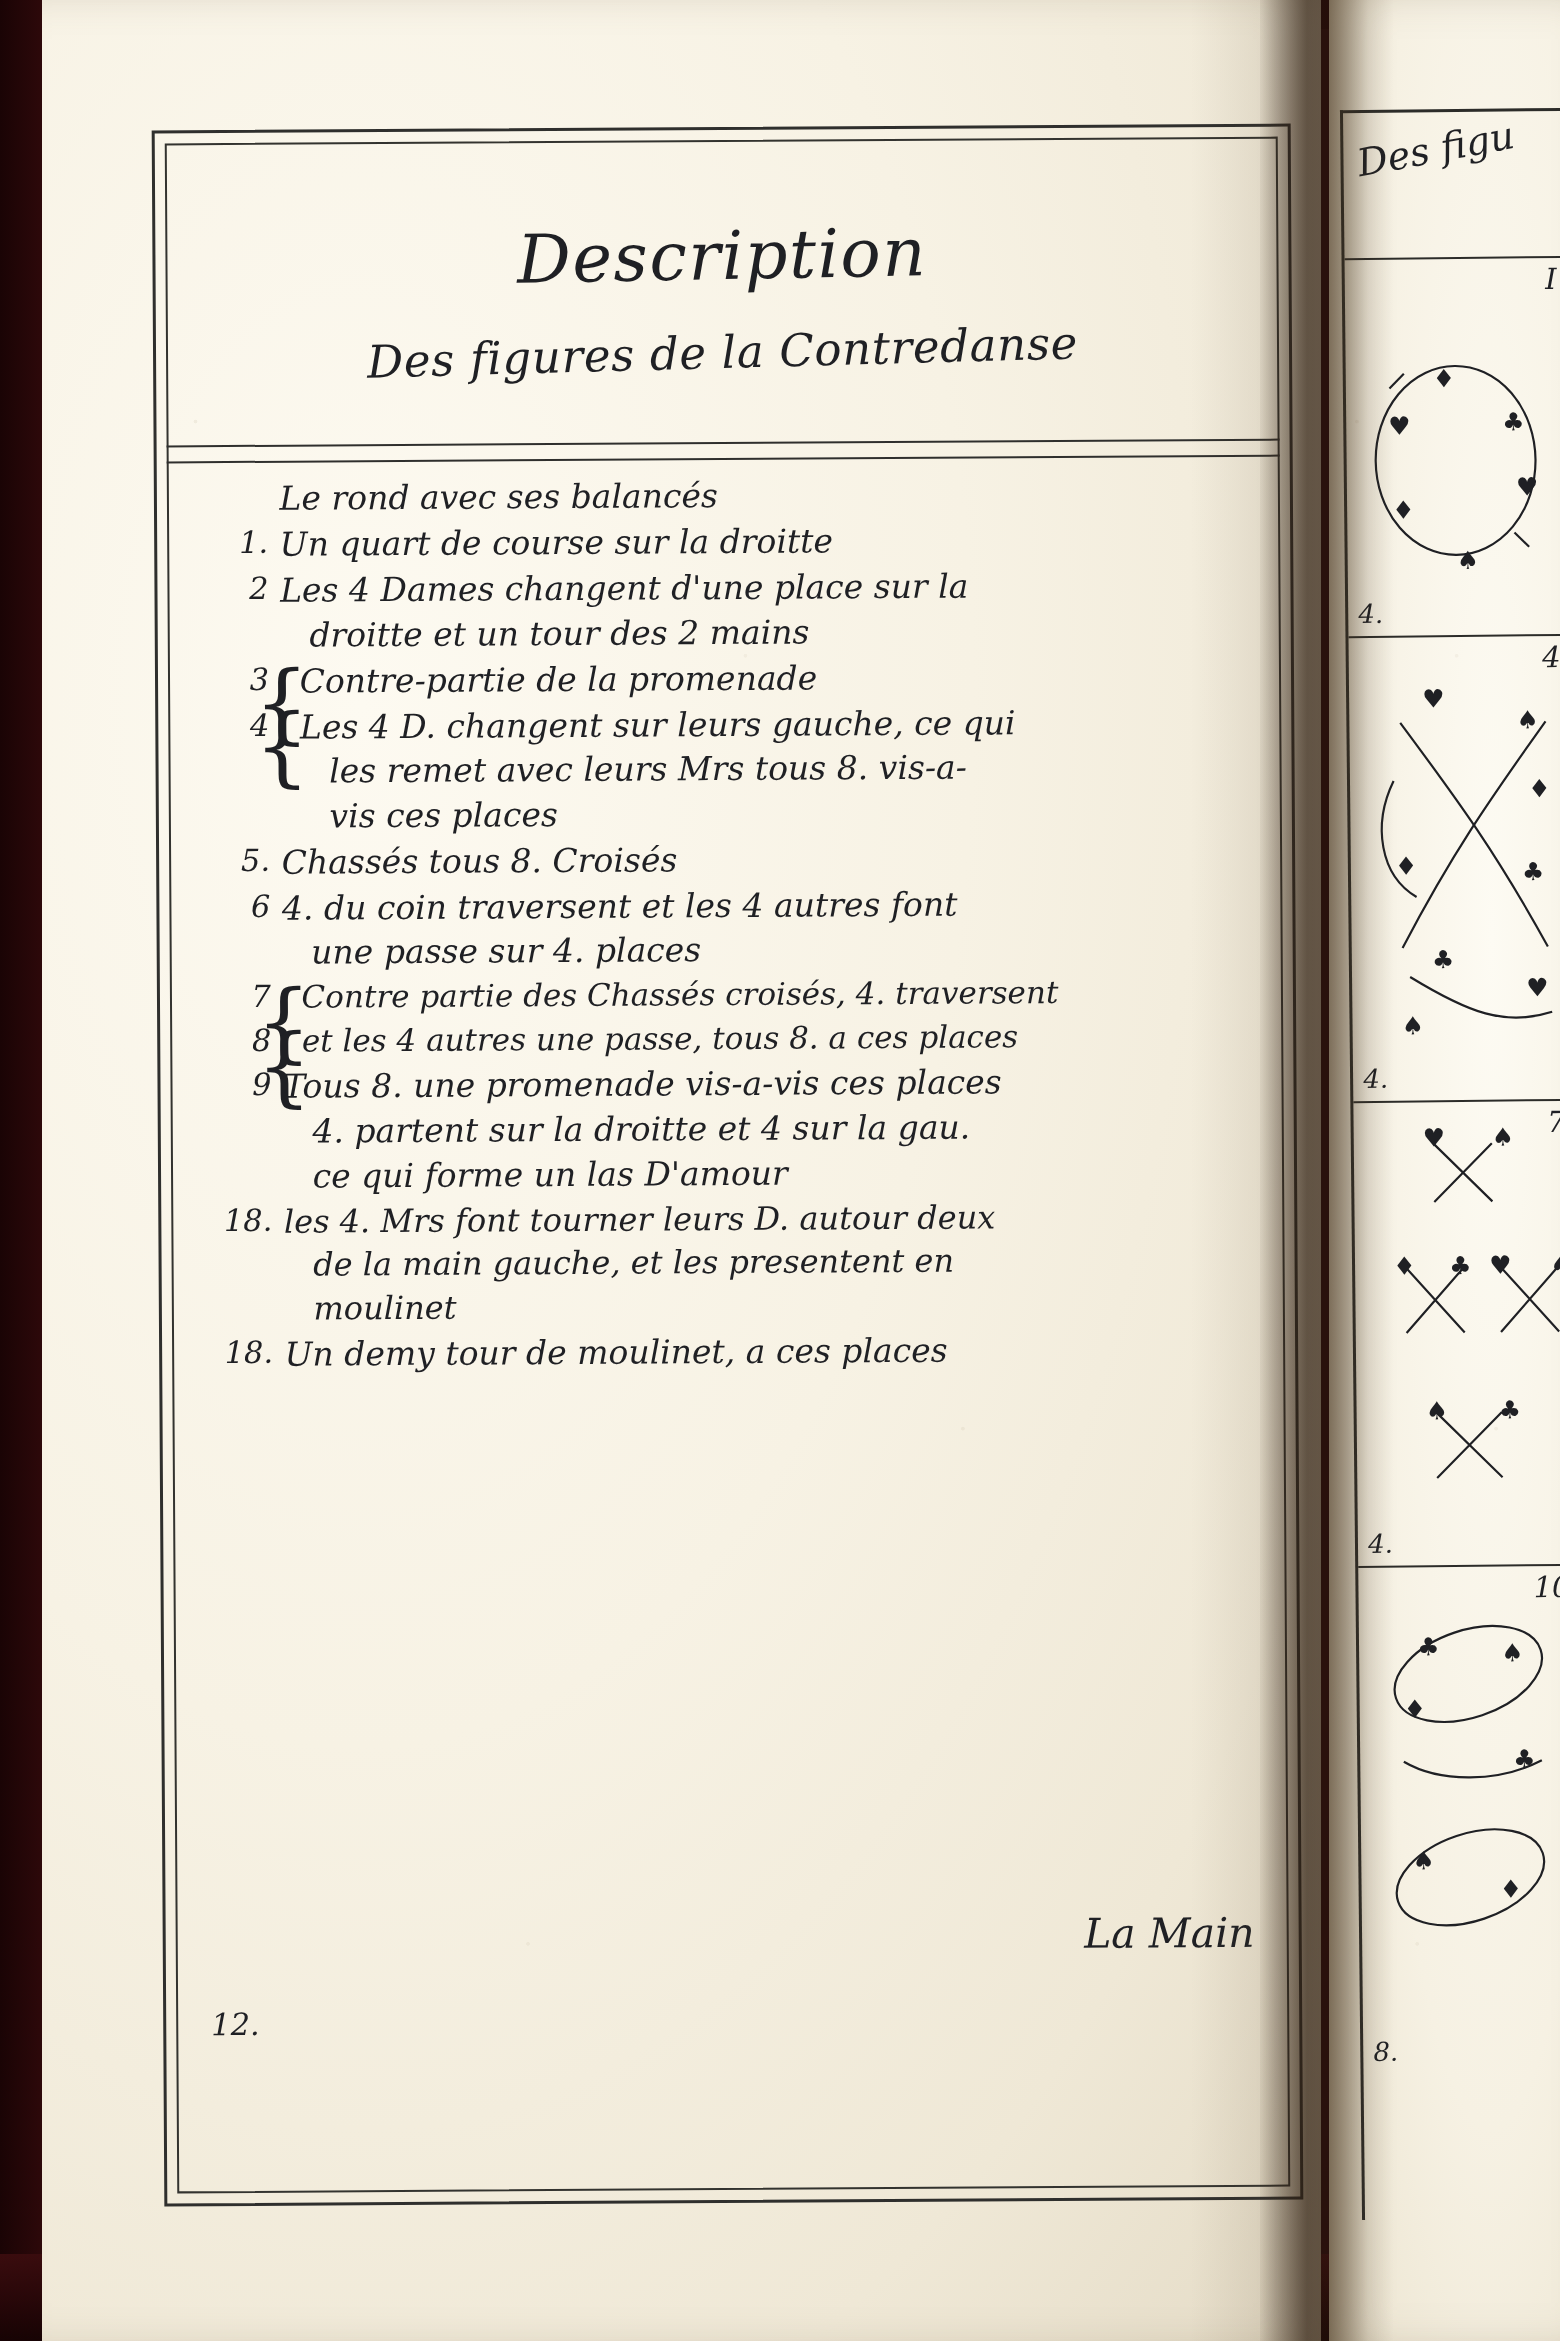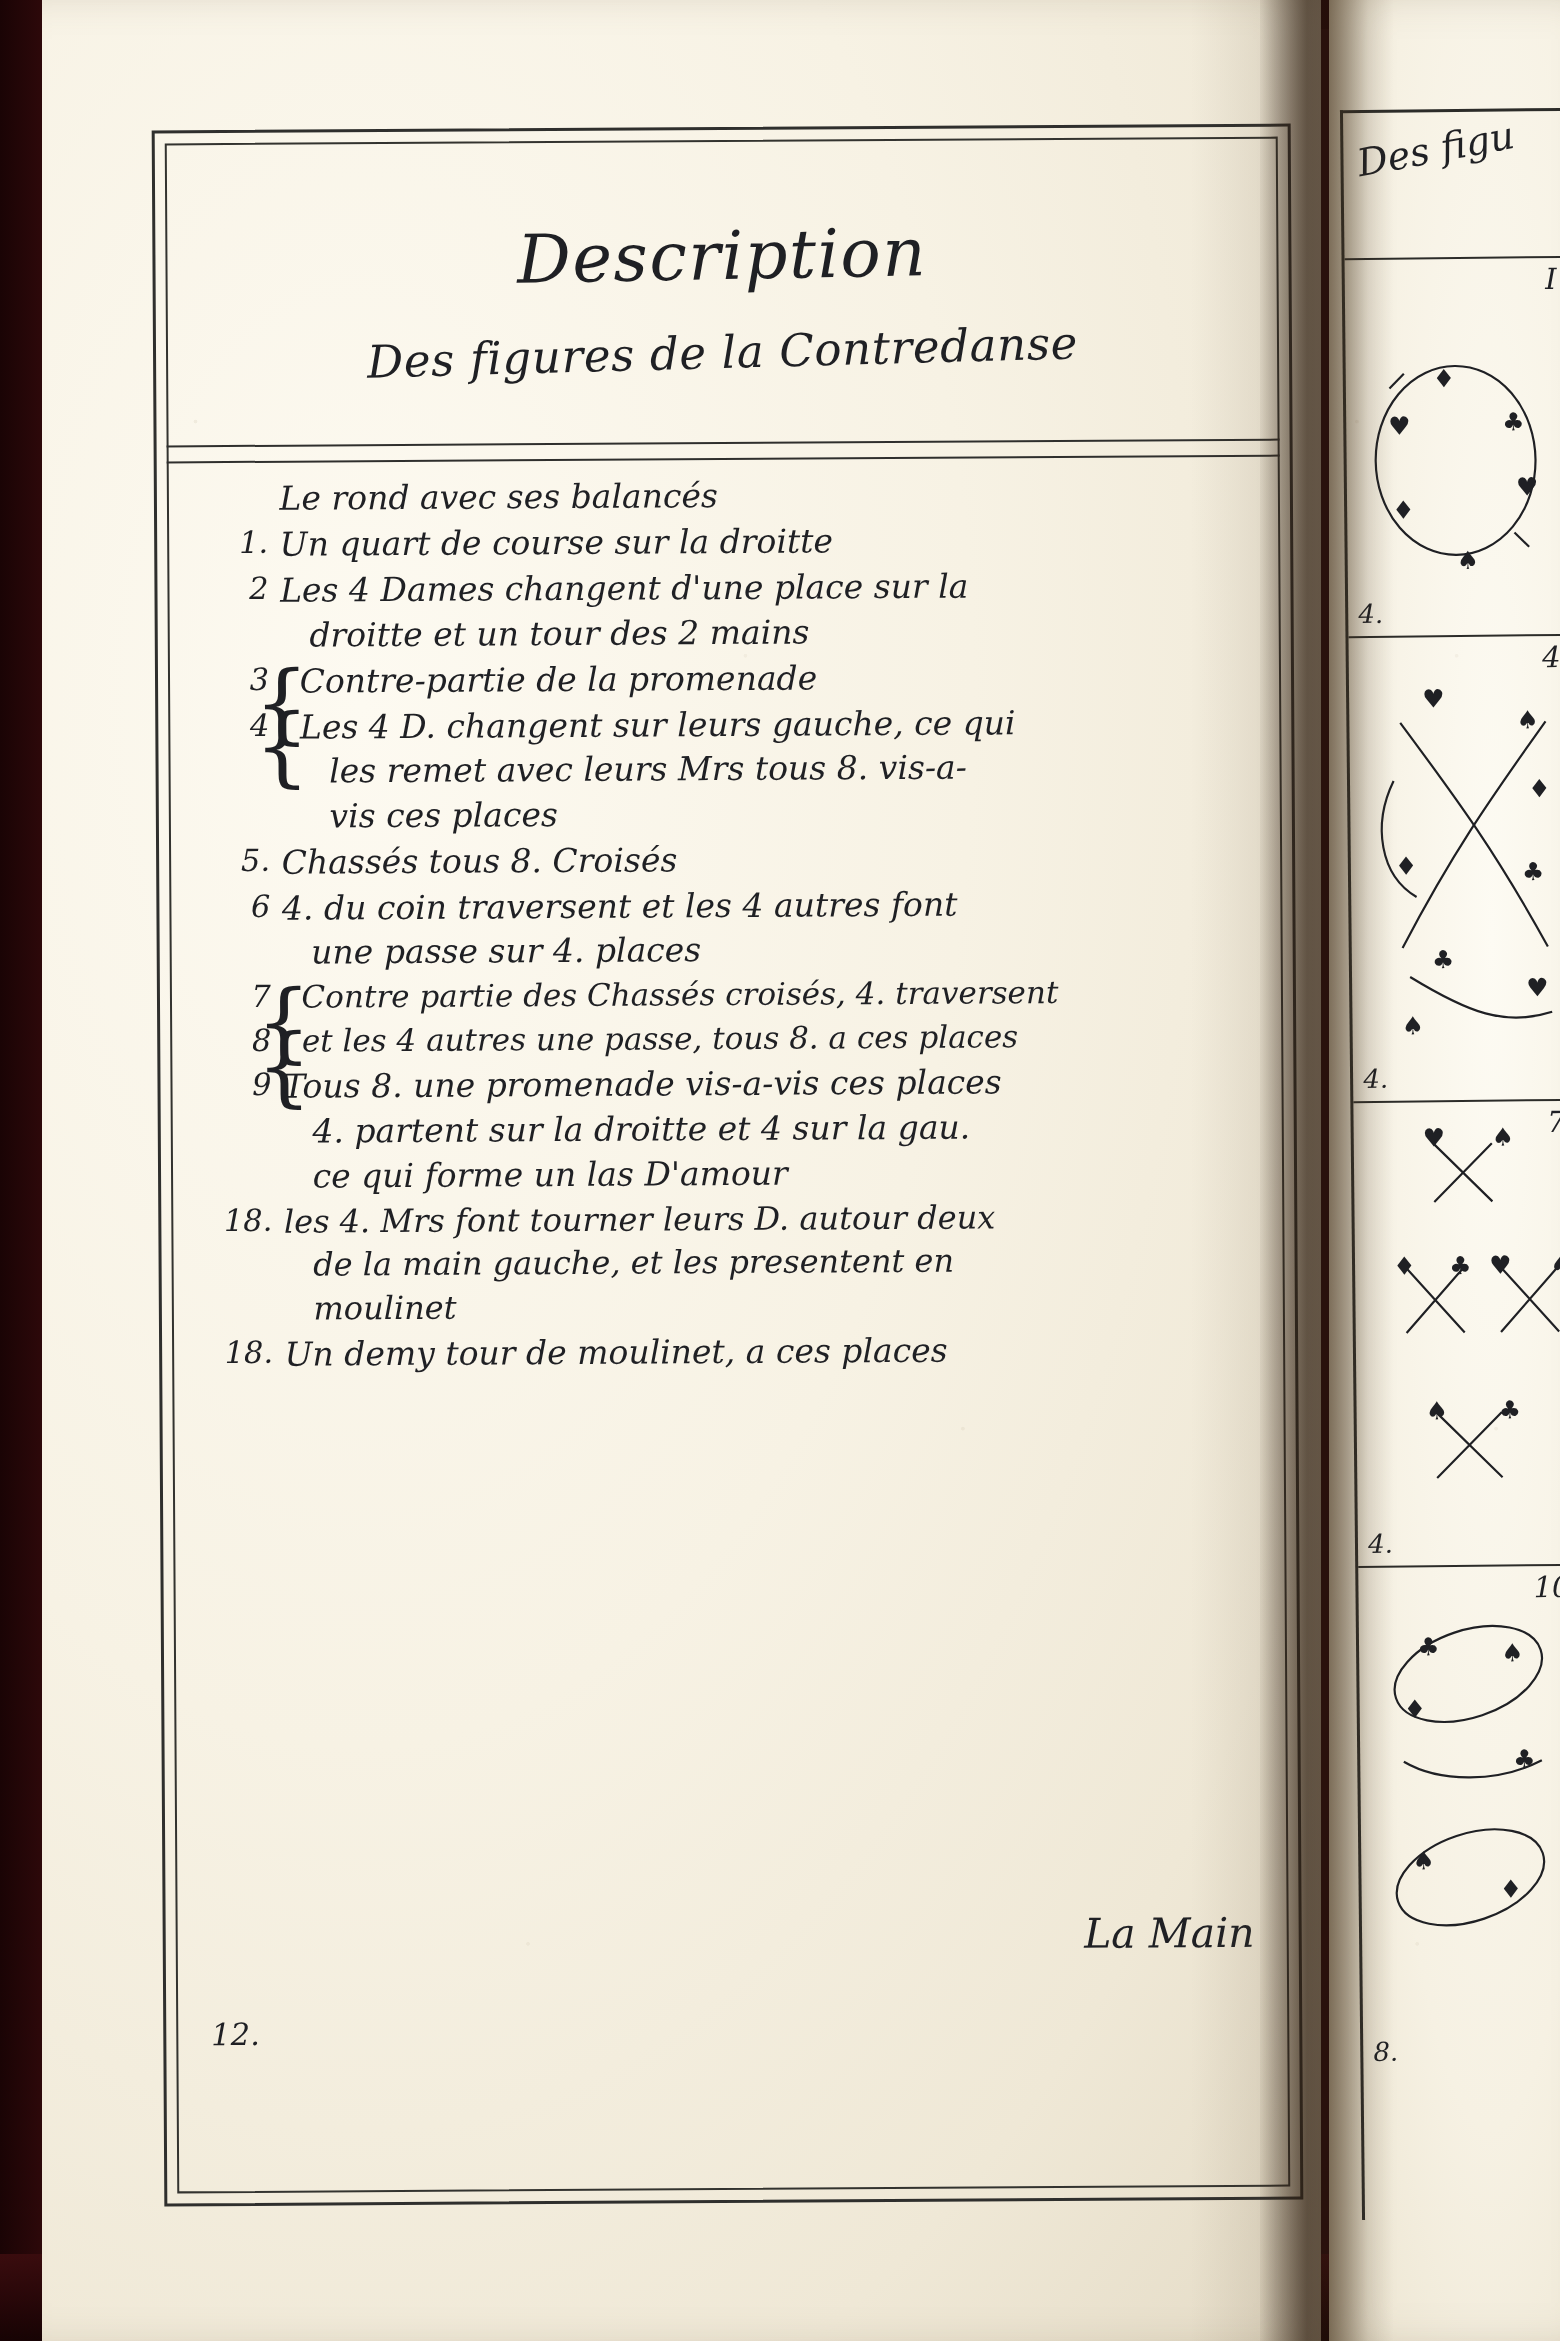--- a/index.html
+++ b/index.html
@@ -178,21 +178,21 @@
   .la-main {
     position: absolute;
     right: 44px;
     bottom: 240px;
     font-size: 41px;
     font-style: italic;
   }
   .last-num {
     position: absolute;
     left: 45px;
-    bottom: 151px;
+    bottom: 161px;
     font-size: 30.5px;
     font-style: italic;
   }
 
   
   .plate {
     position: absolute;
     left: 22px;
     top: 109px;
     width: 218px;

